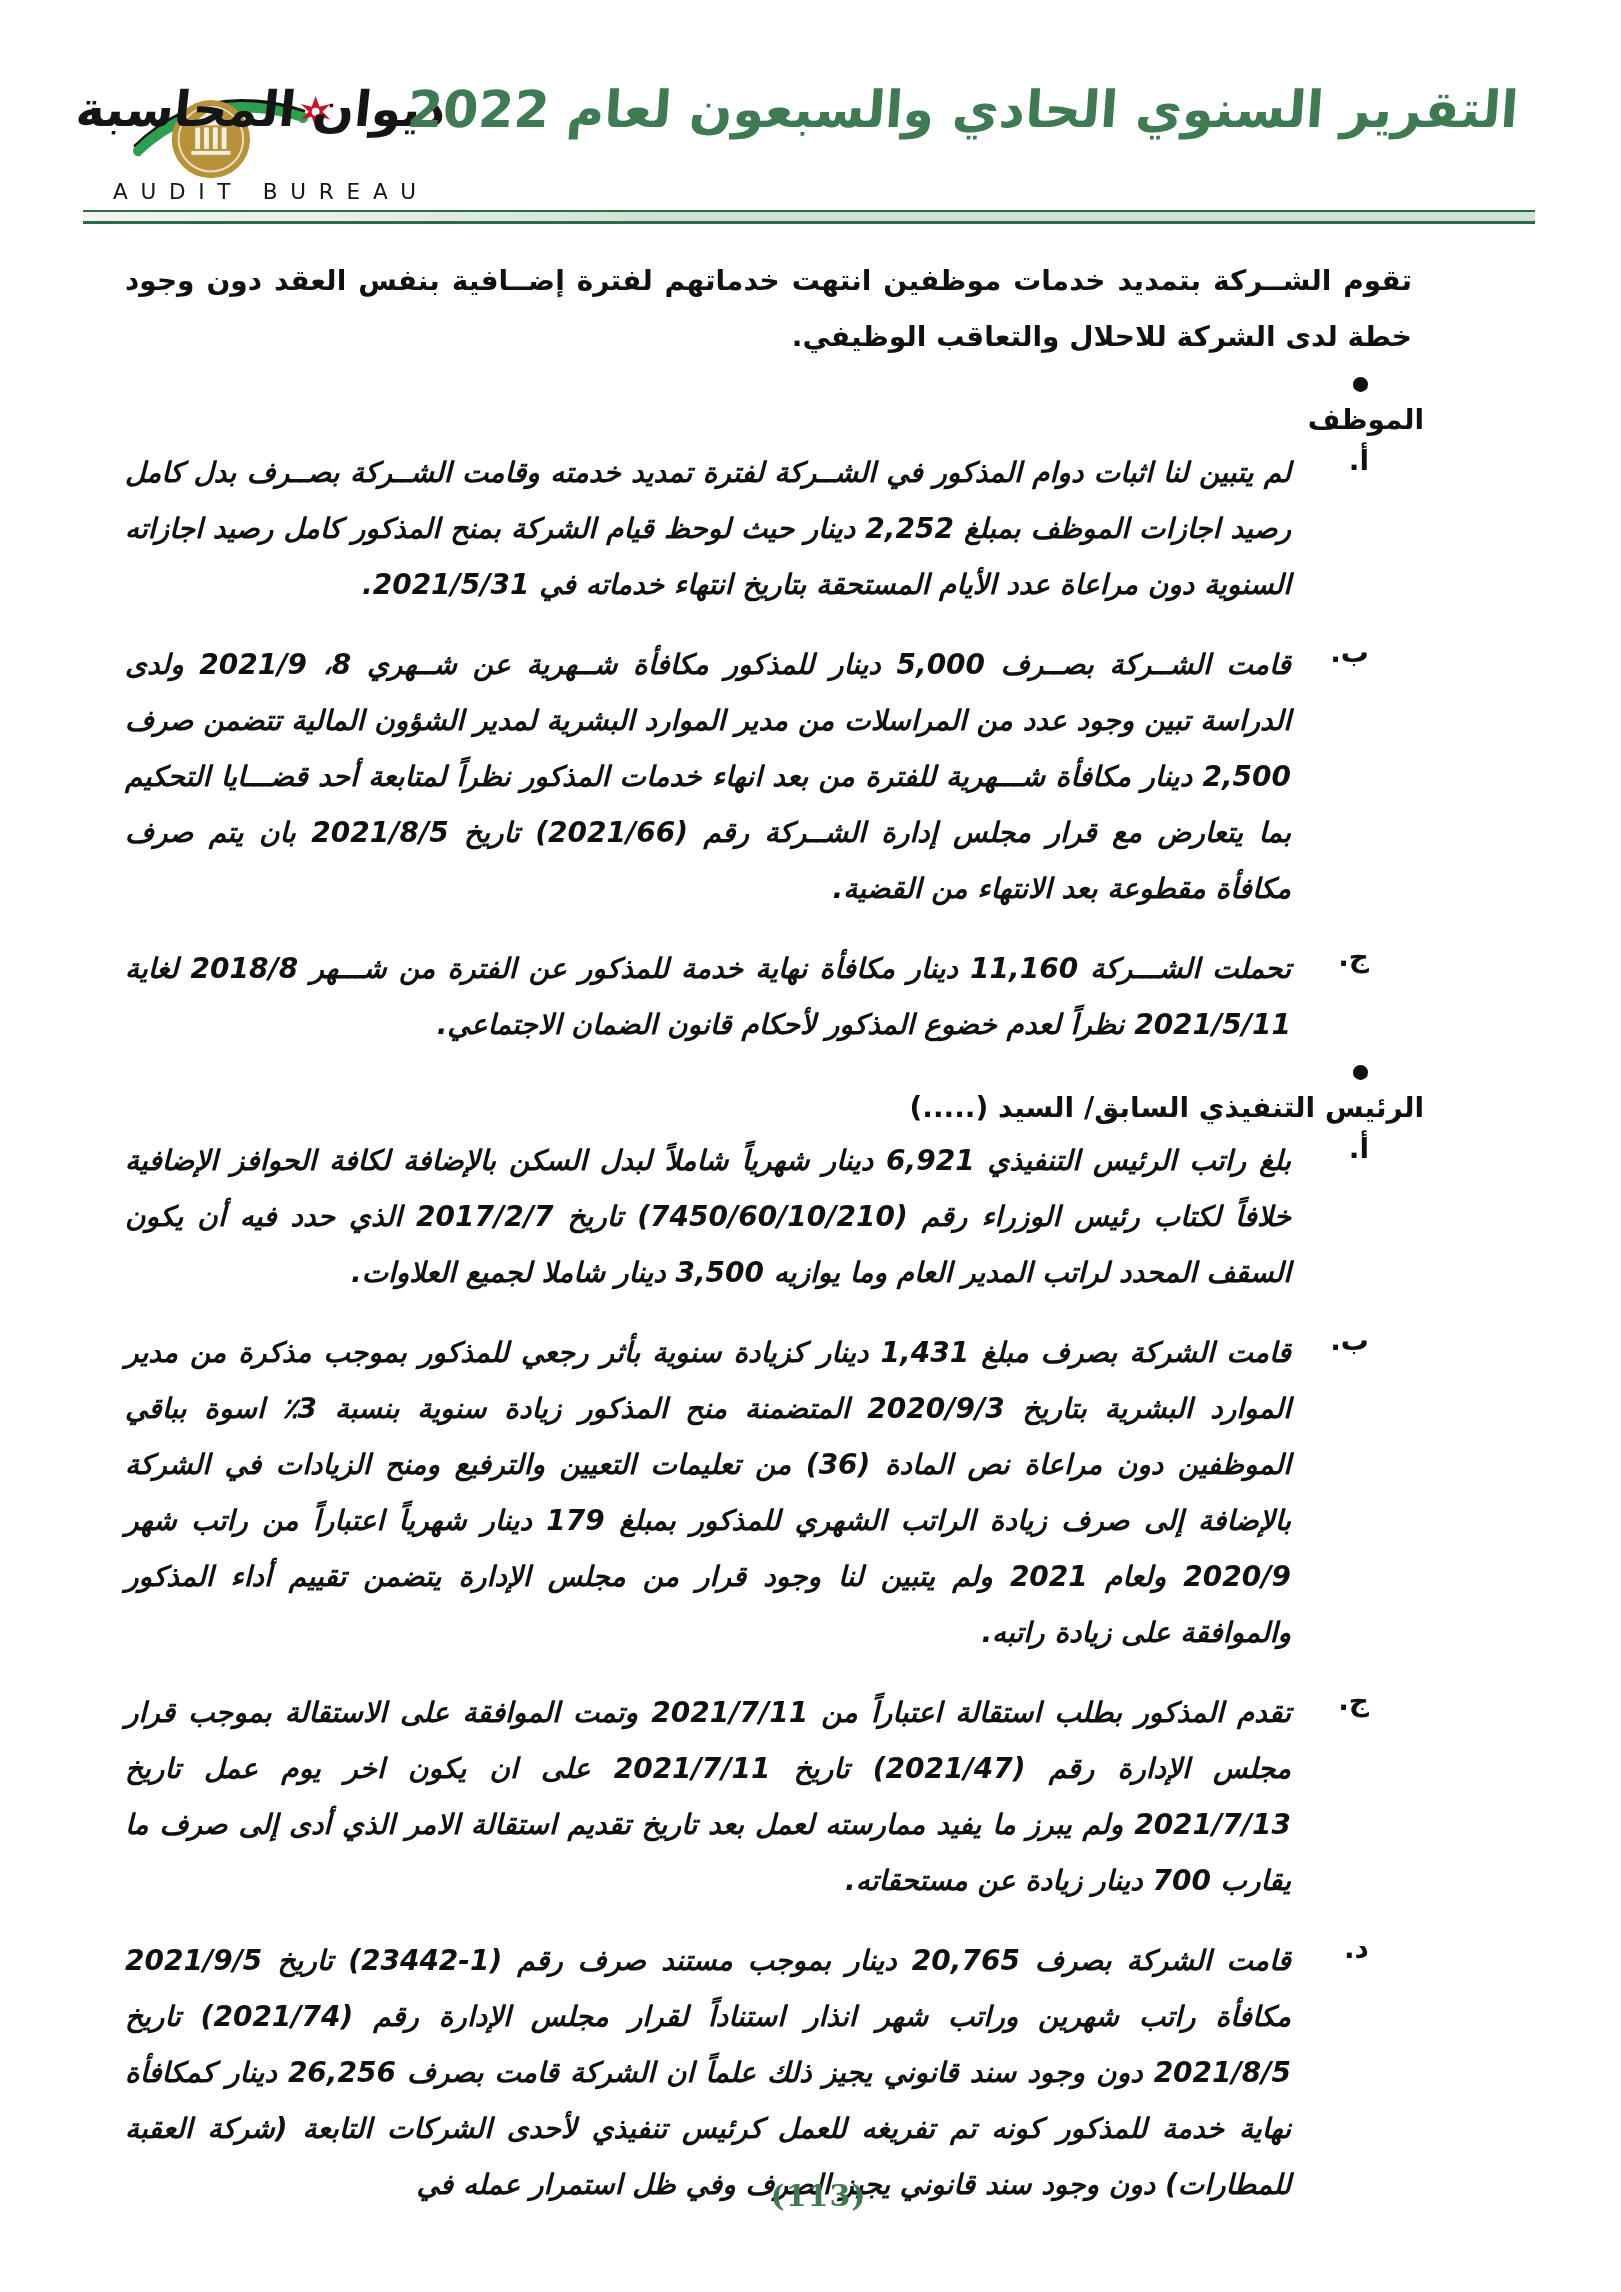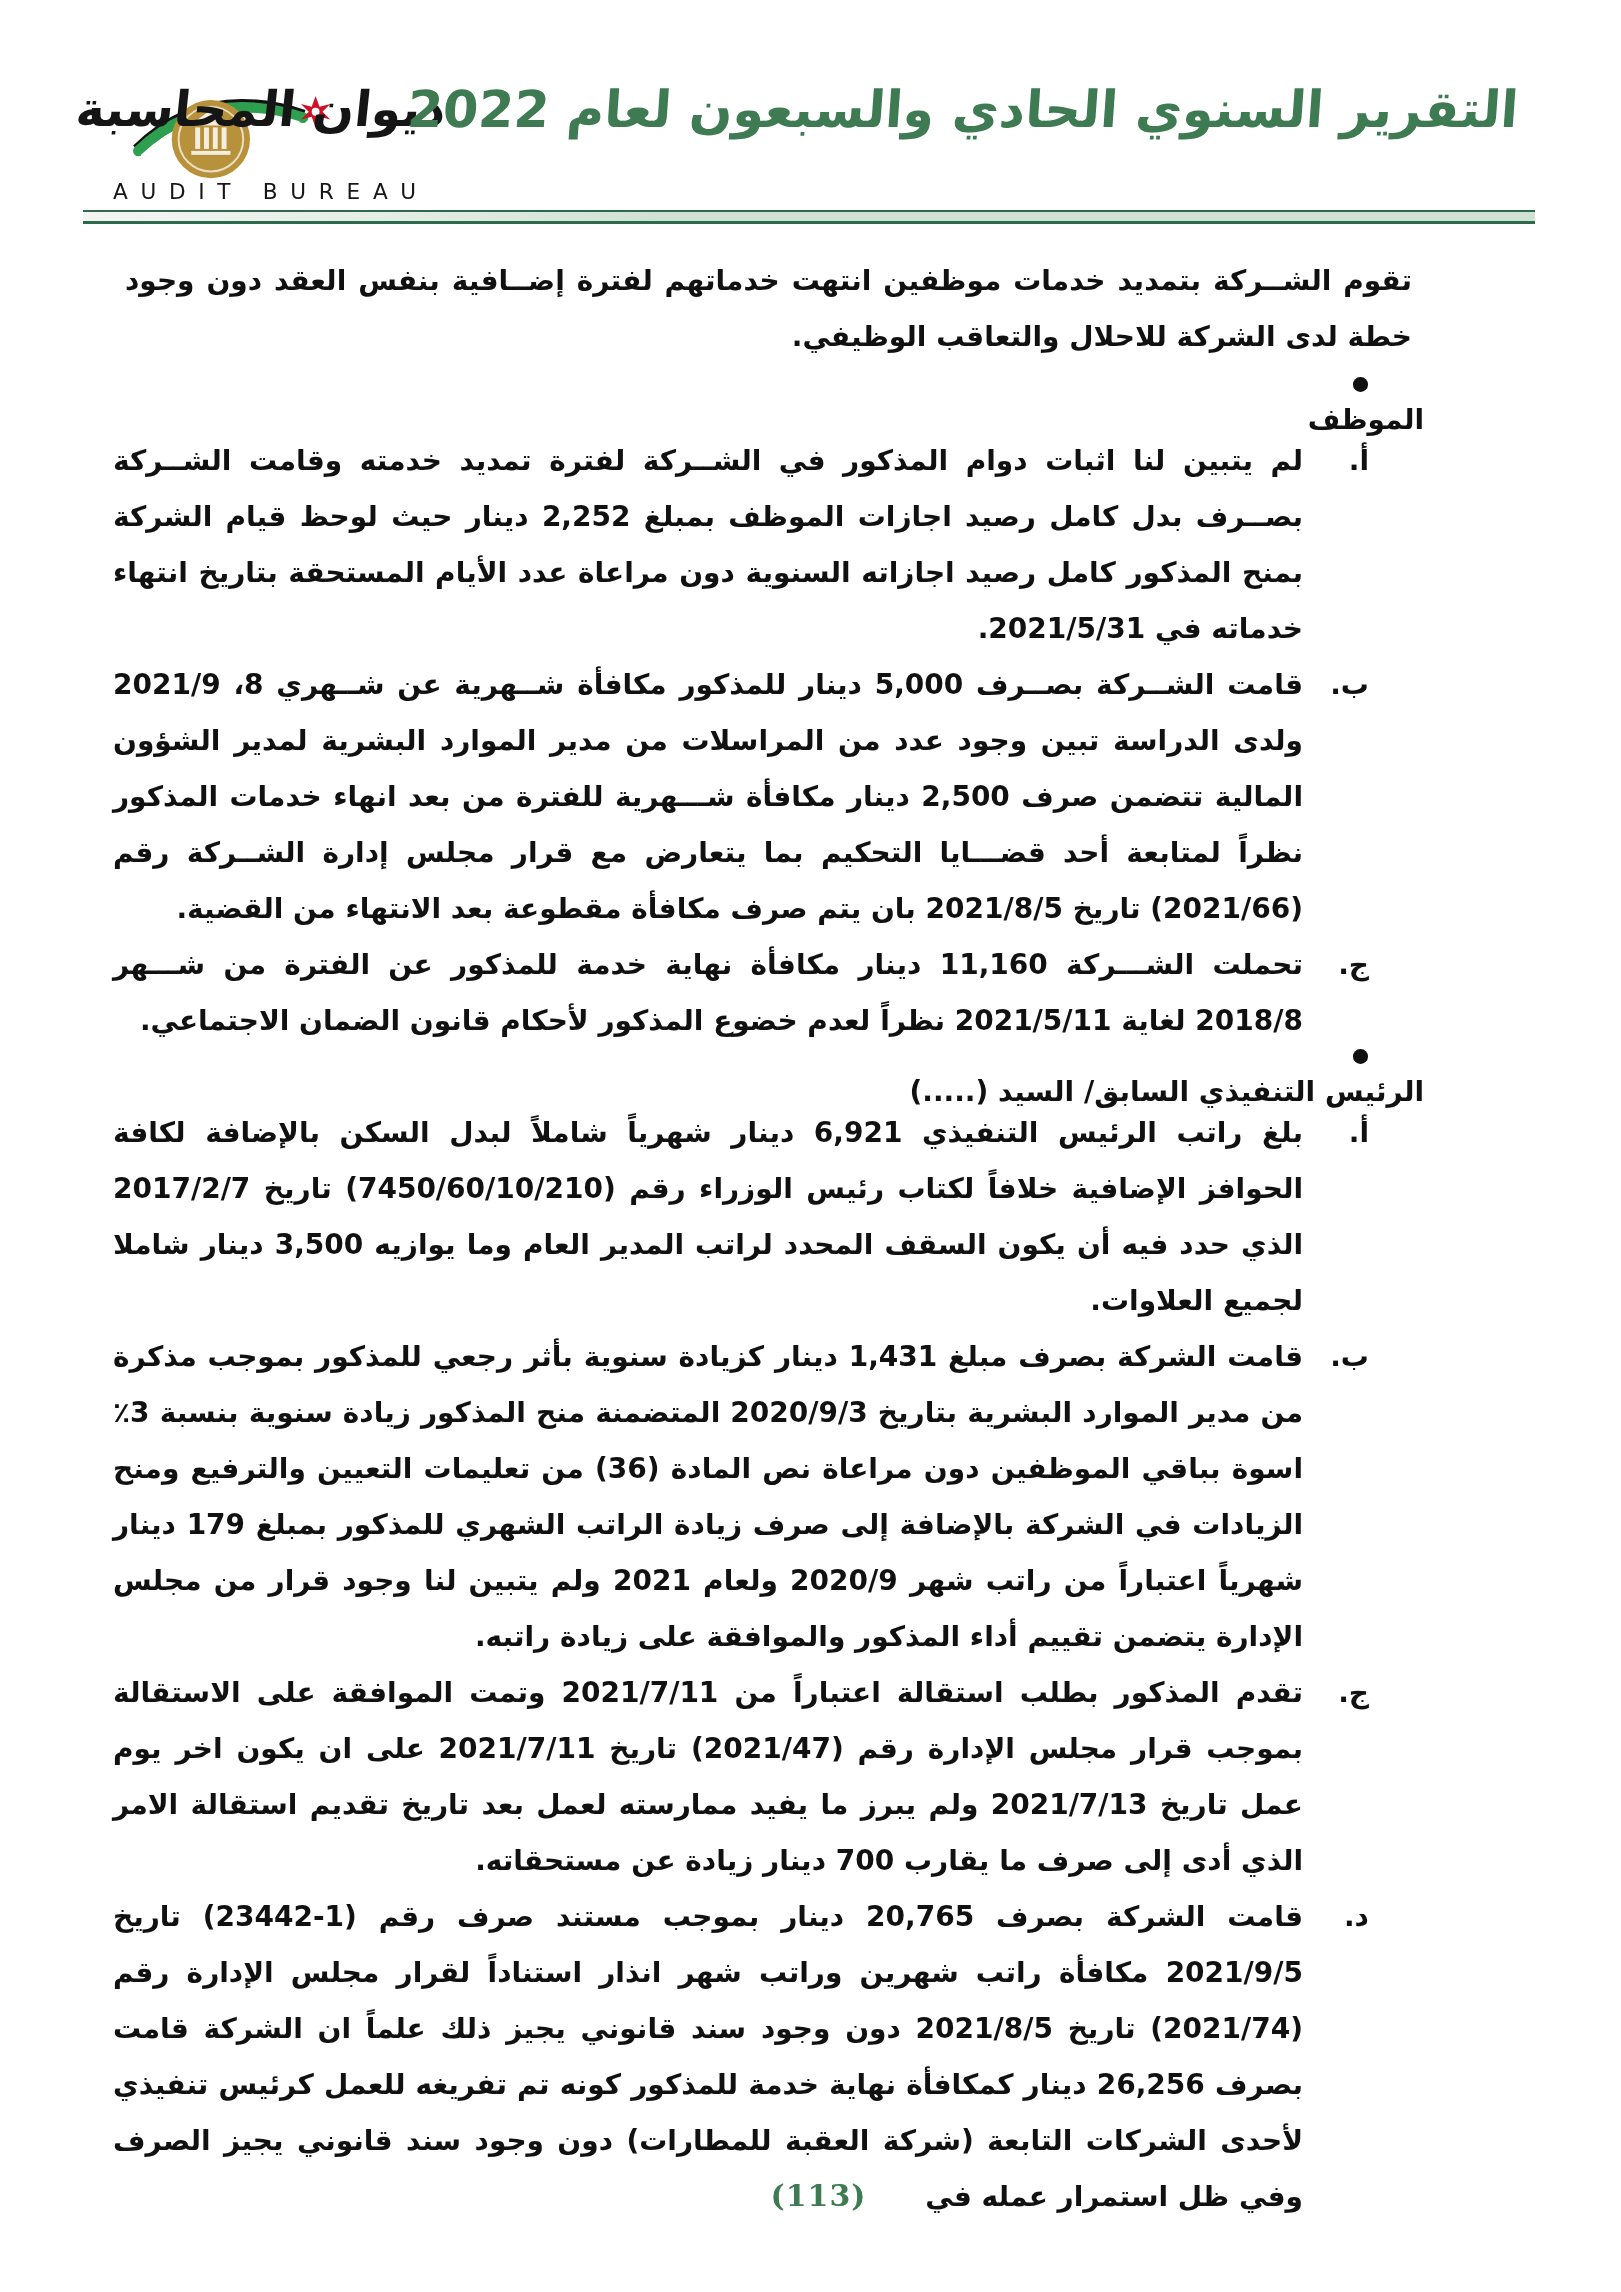--- a/index.html
+++ b/index.html
@@ -49,21 +49,21 @@
   .intro{margin:12px;}
   .bullet-row{display:flex;align-items:flex-start;height:56px;flex-direction:column;}
   .bullet-dot{
     flex:none;width:14.7px;height:14.7px;border-radius:50%;
     background:#111;margin-right:56px;margin-left:23.5px;
   }
   .obs-item{display:flex;}
   .obs-marker{
     flex:none;width:121px;box-sizing:border-box;padding-right:55px;
   }
-  .obs-text{margin:0;flex:1;text-align:justify;}
+  .obs-text{margin:12px;flex:1;text-align:justify;font-style:italic;}
   
   .footer{
     position:absolute;top:2178px;left:16px;right:0;text-align:center;
     font-family:"DejaVu Serif", serif;
     font-size:30px;font-weight:bold;letter-spacing:1px;
   }
 </style>
 </head>
 <body>
 

